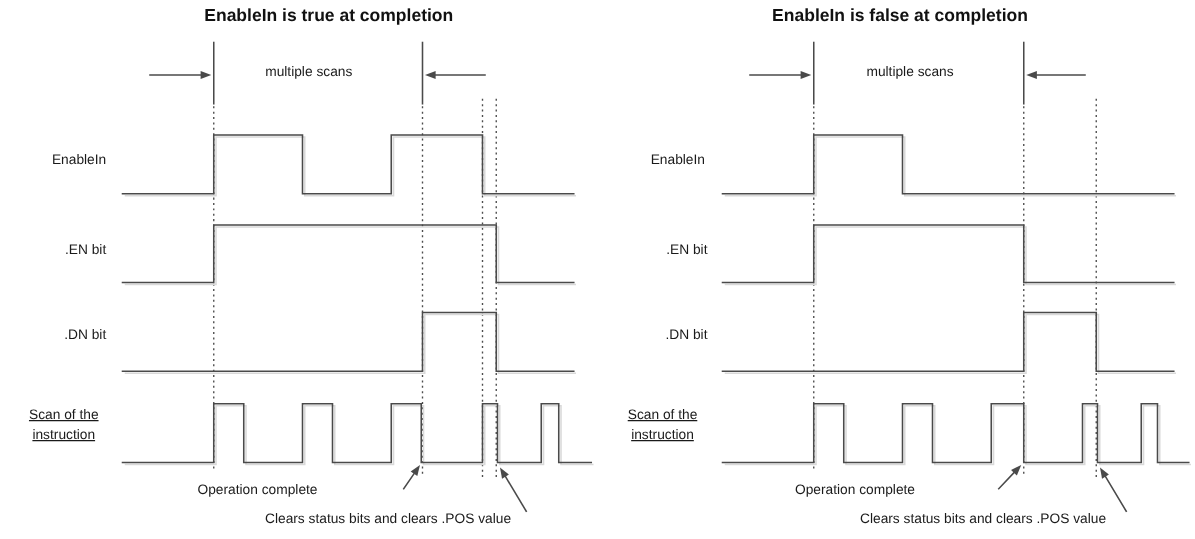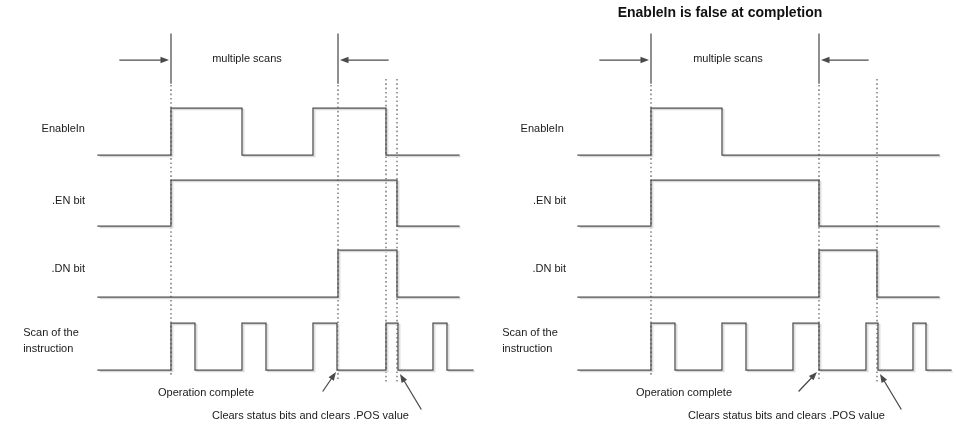--- a/index.html
+++ b/index.html
@@ -3,21 +3,21 @@
 <meta charset="utf-8">
 <style>
   html,body{margin:0;padding:0;background:#fff;}
   .stage{
     position:relative;width:956px;height:431px;background:#ffffff;overflow:hidden;
     font-family:"Liberation Sans","DejaVu Sans",sans-serif;color:#1a1a1a;
   }
   .stage svg{position:absolute;left:0;top:0;}
   .txt{position:absolute;font-size:11px;line-height:15.5px;white-space:nowrap;}
   .title{font-weight:bold;font-size:14px;color:#111;}
-  .multiline{white-space:pre-line;text-align:left;}
+  .multiline{white-space:pre-line;text-align:center;text-decoration:underline;}
   .ln{stroke:#4a4a4a;stroke-width:1.25;fill:none;stroke-linecap:square;}
   .shadow{stroke:#d9d9d9;stroke-width:1.25;fill:none;}
   .dotted{stroke:#4d4d4d;stroke-width:1.1;stroke-dasharray:1.6 2.7;fill:none;}
   .head{fill:#4a4a4a;stroke:none;}
 </style>
 </head>
 <body>
 
 <div class="stage">
 
@@ -60,20 +60,21 @@
       <path d="M 578 297 L 819 297 L 819 250 L 877 250 L 877 297 L 939 297" class="shadow" transform="translate(1.8 1.6)"></path>
       <path d="M 578 297 L 819 297 L 819 250 L 877 250 L 877 297 L 939 297" class="ln"></path>
       <path d="M 578 370 L 651 370 L 651 323 L 675 323 L 675 370 L 722 370 L 722 323 L 746 323 L 746 370 L 793 370 L 793 323 L 819 323 L 819 370 L 866 370 L 866 323 L 878 323 L 878 370 L 913 370 L 913 323 L 926 323 L 926 370 L 951 370" class="shadow" transform="translate(1.8 1.6)"></path>
       <path d="M 578 370 L 651 370 L 651 323 L 675 323 L 675 370 L 722 370 L 722 323 L 746 323 L 746 370 L 793 370 L 793 323 L 819 323 L 819 370 L 866 370 L 866 323 L 878 323 L 878 370 L 913 370 L 913 323 L 926 323 L 926 370 L 951 370" class="ln"></path>
       <line x1="799" y1="391" x2="811.1541704927583" y2="378.17059781319955" class="ln"></line>
       <polygon points="817,372 813.477219081257,380.37138068651404 808.8311219042597,375.96981493988505" class="head"></polygon>
       <line x1="901" y1="409" x2="884.3732139211339" y2="381.2886898685566" class="ln"></line>
       <polygon points="880,374 887.1171912834141,379.6423034511885 881.6292365588538,382.9350762859247" class="head"></polygon>
     </svg>
 
+  <div class="txt title" style="top: 5px; left: 263px; transform: translateX(-50%);">EnableIn is true at completion</div>
   <div class="txt" style="top: 51px; left: 247px; transform: translateX(-50%);">multiple scans</div>
   <div class="txt" style="top: 121px; right: 871px;">EnableIn</div>
   <div class="txt" style="top: 193px; right: 871px;">.EN bit</div>
   <div class="txt" style="top: 261px; right: 871px;">.DN bit</div>
   <div class="txt multiline" style="top: 325px; left: 51px; transform: translateX(-50%);">Scan of the
 instruction</div>
   <div class="txt" style="top: 385px; left: 158px;">Operation complete</div>
   <div class="txt" style="top: 408px; left: 212px;">Clears status bits and clears .POS value</div>
 
   <div class="txt title" style="top: 5px; left: 720px; transform: translateX(-50%);">EnableIn is false at completion</div>

